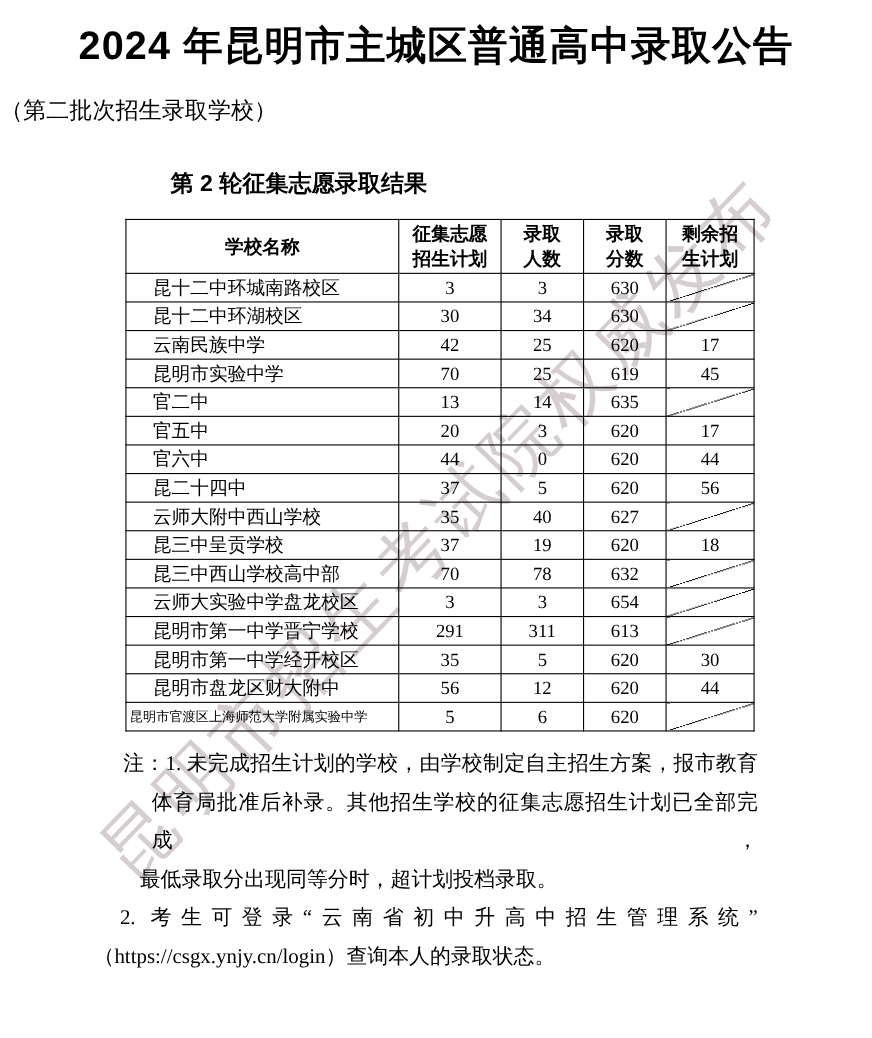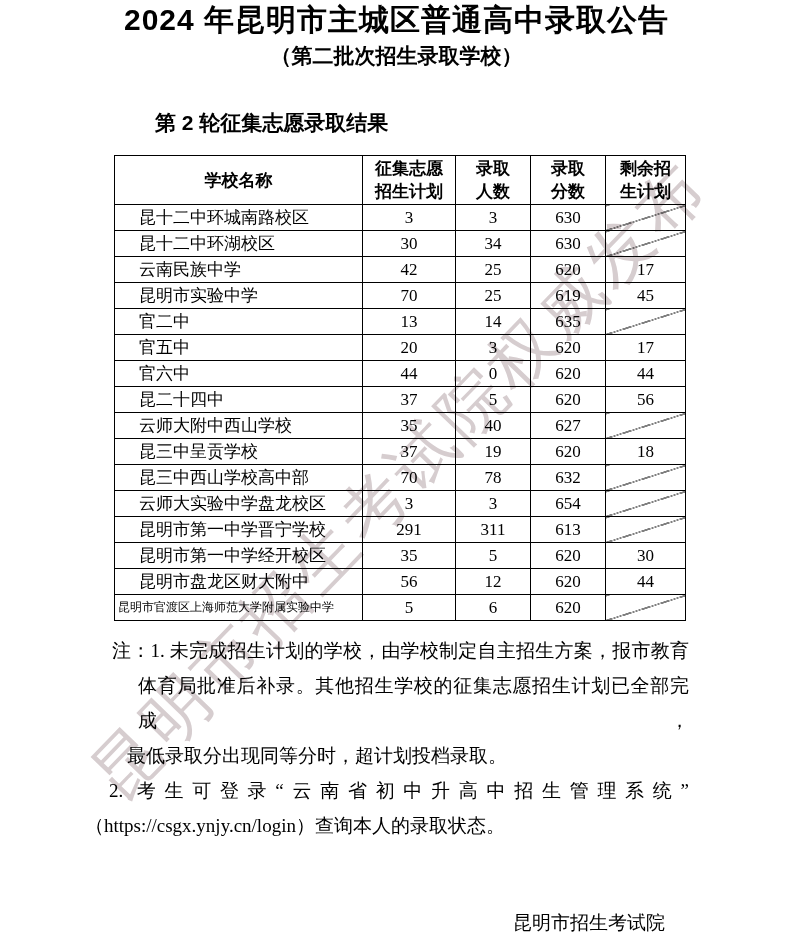--- a/index.html
+++ b/index.html
@@ -18,32 +18,31 @@
     transform-origin:center;
     font-family:"Liberation Sans","DejaVu Sans",sans-serif;
     font-size:66px;
     letter-spacing:5px;
     white-space:nowrap;
     z-index:0;
     pointer-events:none;
   }
   .content { position:relative; z-index:1; }
   .title {
-    margin:0; 
+    margin:0; padding-top:18px;
     text-align:center;
     font-family:"Liberation Sans","DejaVu Sans",sans-serif;
     font-weight:bold;
-    font-size:30px;
+    font-size:36px;
     letter-spacing:1px;
   }
   .subtitle {
-    margin-top:1px;
-    text-align:center;
-    font-family:"Liberation Sans","DejaVu Sans",sans-serif;
-    font-weight:bold;
+    margin-top:19px;
+    font-family:"Liberation Sans","DejaVu Sans",sans-serif;
+    font-weight:normal;
     font-size:21px;
   }
   .section-heading {
     margin:39px 0 0 155px;
     font-family:"Liberation Sans","DejaVu Sans",sans-serif;
     font-weight:bold;
     font-size:21px;
   }
   table.results {
     border-collapse:collapse;

